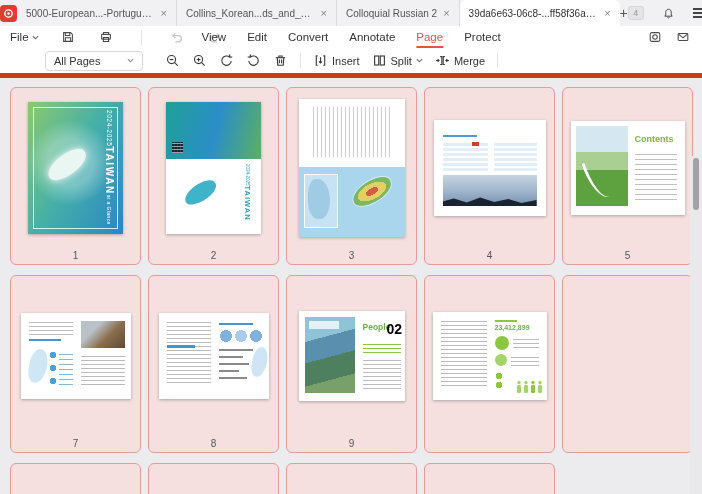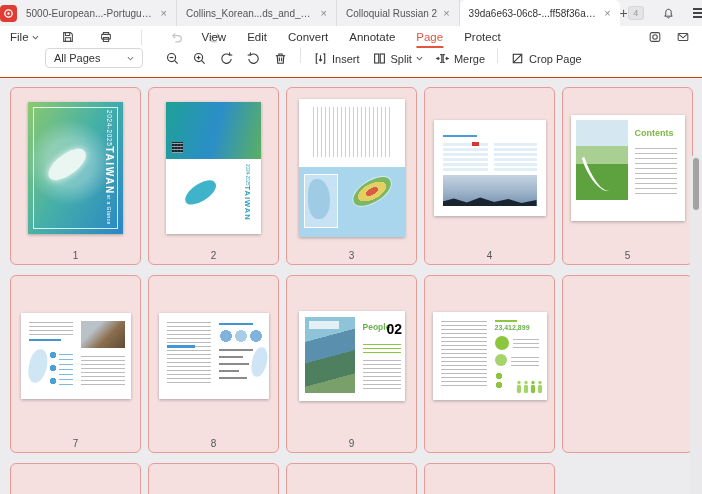--- a/index.html
+++ b/index.html
@@ -35,22 +35,22 @@
   .ibtn { display:flex; align-items:center; justify-content:center; padding:1px 2px; }
   .mcenter { position:absolute; left:50%; transform:translateX(-50%); display:flex;
     gap:19px; align-items:center; }
   .mitem { font-size:11.5px; color:#333; position:relative; padding:2px 1px; }
   .mitem.active { color:#e2553f; }
   .mitem.active::after { content:""; position:absolute; left:1px; right:1px; bottom:-3px;
     height:2px; background:#e2553f; }
   .mright { margin-left:auto; display:flex; gap:10px; align-items:center; }
 
   
-  .toolbar { height:30px; background:#fff; border-bottom:1px solid #c2410c;
-    display:flex; align-items:flex-start; padding-left:45px; }
+  .toolbar { height:30px; background:#fff; border-bottom:5px solid #c2410c;
+    display:flex; align-items:center; padding-left:45px; }
   .select { width:98px; border:1px solid #d8d8d8; border-radius:4px; padding:3px 8px;
     font-size:11px; color:#333; display:flex; align-items:center;
     justify-content:space-between; margin-right:16px; background:#fff; }
   .tbtn { display:flex; align-items:center; gap:4px; padding:3px 6px; font-size:11px;
     color:#333; border-radius:4px; }
   .vsep { width:1px; height:15px; background:#e3e3e3; margin:0 6px; }
   .hl { border:2px solid #e0281e; border-radius:6px; padding:2px 7px; margin-left:2px;
     display:flex; align-items:center; gap:4px; font-size:11px; color:#333; }
   .chev { width:7px; height:7px; display:inline-block; }
 
@@ -116,21 +116,21 @@
   .t4 .tbl { left:9px; top:21px; width:94px; height:30px; background:
     repeating-linear-gradient(0deg,#e3eff8 0 3px,#ffffff 3px 5px); }
   .t4 .tblgap { left:54px; top:21px; width:6px; height:30px; background:#fff; }
   .t4 .flag { left:38px; top:22px; width:7px; height:4px; background:#d23b33; }
   .t4 .photo { left:9px; top:55px; width:94px; height:31px;
     background:linear-gradient(180deg,#c6d4e3 0%,#9db3c9 55%,#7490ad 100%); }
   .t4 .ridge { left:9px; top:76px; width:94px; height:10px; background:#1a2430;
     clip-path:polygon(0 55%,12% 25%,26% 65%,40% 15%,55% 60%,70% 30%,84% 70%,100% 40%,100% 100%,0 100%); }
 
   
-  .t5 { width:114px; height:106px; background:#fff; }
+  .t5 { width:114px; height:94px; background:#fff; }
   .t5 .ph { left:5px; top:5px; width:52px; height:80px;
     background:linear-gradient(180deg,#d5e7f0 0 32%,#aacf92 32% 55%,#5da23f 55% 100%); }
   .t5 .road { left:16px; top:38px; width:24px; height:40px; border-left:3px solid #fff;
     border-bottom-left-radius:70% 100%; transform:rotate(-18deg); }
   .t5 .ct { left:64px; top:13px; font-size:9px; font-weight:bold; color:#7cb842; }
   .t5 .list { left:64px; top:33px; width:42px; height:46px; background:
     repeating-linear-gradient(0deg,#b9b9b9 0 1px,transparent 1px 5px); opacity:.9; }
 
   
   .t6 { width:110px; height:86px; background:#fff; }
@@ -396,27 +396,20 @@
         <line x1="1.2" y1="8" x2="4" y2="8"></line>
         <polyline points="2.9,6.6 4.3,8 2.9,9.4"></polyline>
         <path d="M5.5 3.8h1.8v8.4H5.5"></path>
         <path d="M10.5 3.8H8.7v8.4h1.8"></path>
         <line x1="14.8" y1="8" x2="12" y2="8"></line>
         <polyline points="13.1,6.6 11.7,8 13.1,9.4"></polyline>
       </svg>
     <span>Merge</span>
   </span>
   <span class="vsep"></span>
-  <span class="tbtn">
-    <svg width="15" height="15" viewBox="0 0 16 16" fill="none" stroke="#3a3a3a" stroke-width="1.2">
-        <rect x="3.5" y="3.5" width="9" height="9"></rect>
-        <line x1="3.8" y1="12.2" x2="12.2" y2="3.8"></line>
-      </svg>
-    <span>Crop Page</span>
-  </span>
 </div>
 
 <div class="content">
   <div class="grid">
 
     <div class="cell">
       <div class="thumb t1">
         <div class="frame"></div>
         <div class="isl"></div>
         <div class="vt"><span class="yr">2024-2025</span><span class="big">TAIWAN</span><span class="tag">at a Glance</span></div>

